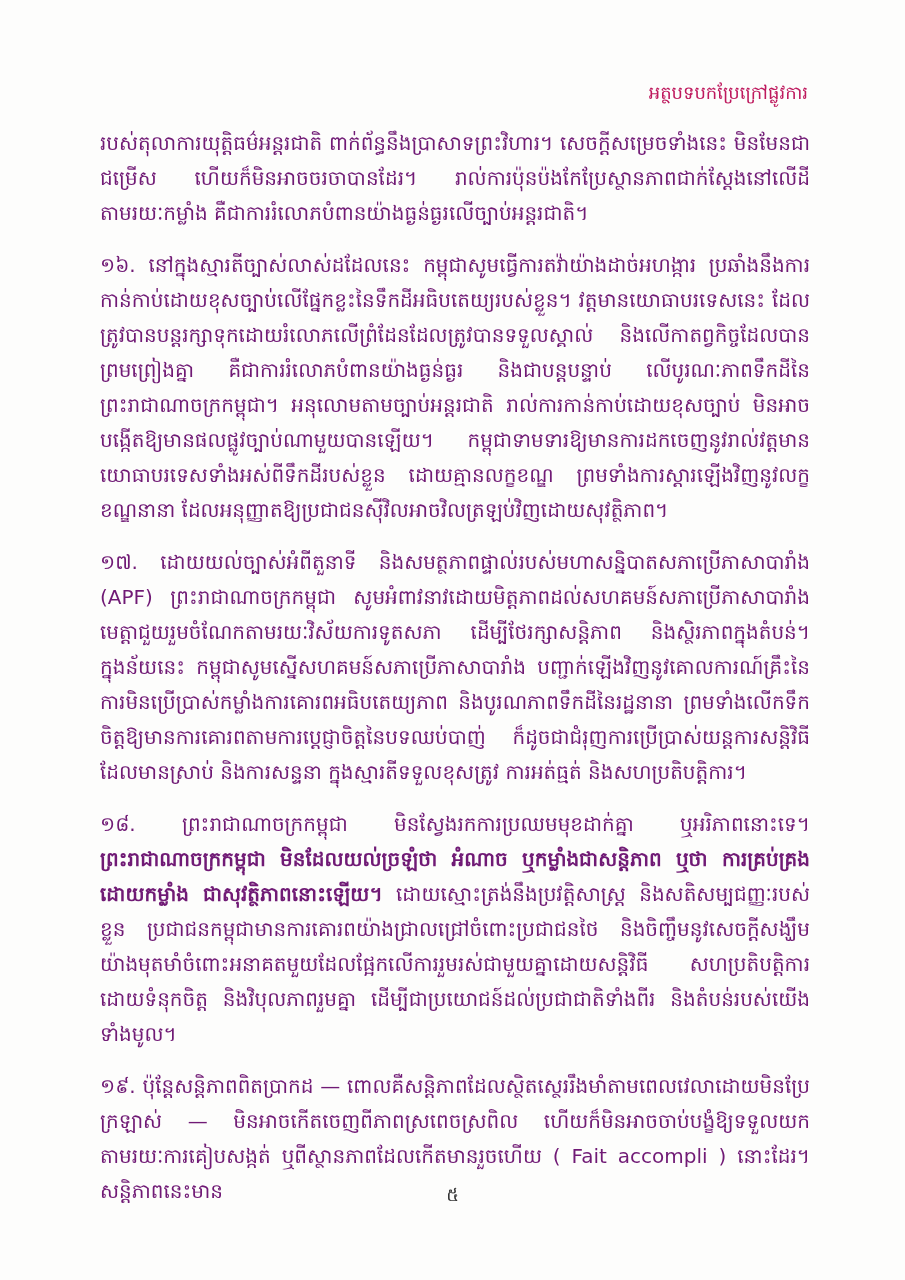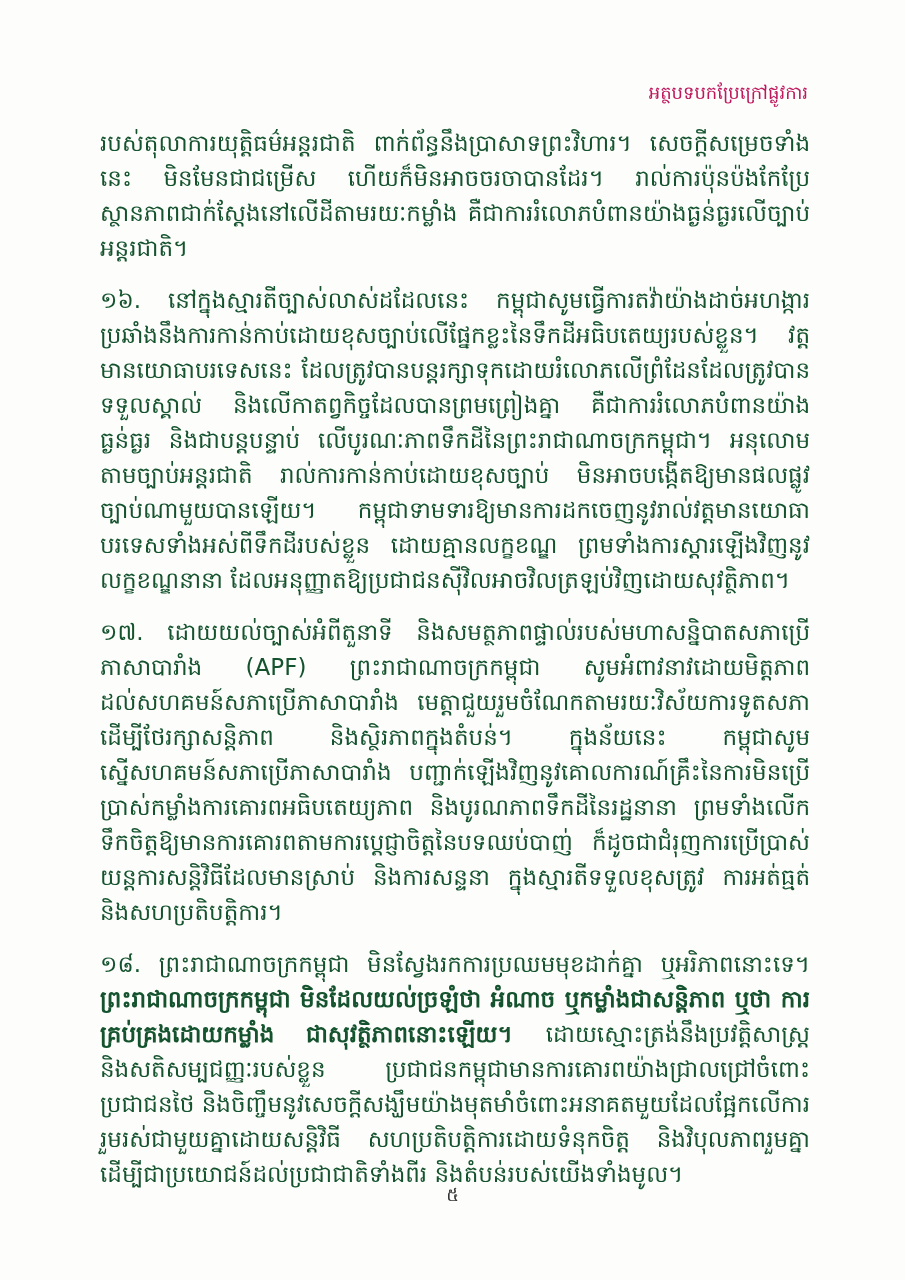--- a/index.html
+++ b/index.html
@@ -27,26 +27,26 @@
     color: #be185d;
   }
   .body-text {
     position: absolute;
     top: 126px;
     left: 100px;
     width: 710px;
   }
   .body-text p {
     margin: 0 0 17px 0;
-    font-size: 23px;
+    font-size: 20px;
     line-height: 35px;
     text-align: justify;
-    color: #14532d;
+    color: #701a75;
   }
-  .bold { font-weight: bold; font-family: Liberation Serif, serif; }
+  .bold { font-weight: bold; }
   .page-number {
     position: absolute;
     bottom: 70px;
     left: 0;
     width: 100%;
     text-align: center;
     font-size: 18px;
     color: #333;
   }
 </style>
@@ -68,18 +68,21 @@
     </p>
 
     <p>
       <span>១៧. ដោយយល់ច្បាស់អំពីតួនាទី និងសមត្ថភាពផ្ទាល់របស់មហាសន្និបាតសភាប្រើភាសាបារាំង (APF) ព្រះរាជាណាចក្រកម្ពុជា សូមអំពាវនាវដោយមិត្តភាពដល់សហគមន៍សភាប្រើភាសាបារាំង មេត្តាជួយរួមចំណែកតាមរយៈវិស័យការទូតសភា ដើម្បីថែរក្សាសន្តិភាព និងស្ថិរភាពក្នុងតំបន់។ ក្នុងន័យនេះ កម្ពុជាសូមស្នើសហគមន៍សភាប្រើភាសាបារាំង បញ្ជាក់ឡើងវិញនូវគោលការណ៍គ្រឹះនៃការមិនប្រើប្រាស់កម្លាំងការគោរពអធិបតេយ្យភាព និងបូរណភាពទឹកដីនៃរដ្ឋនានា ព្រមទាំងលើកទឹកចិត្តឱ្យមានការគោរពតាមការប្តេជ្ញាចិត្តនៃបទឈប់បាញ់ ក៏ដូចជាជំរុញការប្រើប្រាស់យន្តការសន្តិវិធីដែលមានស្រាប់ និងការសន្ទនា ក្នុងស្មារតីទទួលខុសត្រូវ ការអត់ធ្មត់ និងសហប្រតិបត្តិការ។</span>
     </p>
 
     <p>
       <span>១៨. ព្រះរាជាណាចក្រកម្ពុជា មិនស្វែងរកការប្រឈមមុខដាក់គ្នា ឬអរិភាពនោះទេ។ </span><span class="bold">ព្រះរាជាណាចក្រកម្ពុជា មិនដែលយល់ច្រឡំថា អំណាច ឬកម្លាំងជាសន្តិភាព ឬថា ការគ្រប់គ្រងដោយកម្លាំង ជាសុវត្ថិភាពនោះឡើយ។</span><span> ដោយស្មោះត្រង់នឹងប្រវត្តិសាស្ត្រ និងសតិសម្បជញ្ញៈរបស់ខ្លួន ប្រជាជនកម្ពុជាមានការគោរពយ៉ាងជ្រាលជ្រៅចំពោះប្រជាជនថៃ និងចិញ្ចឹមនូវសេចក្តីសង្ឃឹមយ៉ាងមុតមាំចំពោះអនាគតមួយដែលផ្អែកលើការរួមរស់ជាមួយគ្នាដោយសន្តិវិធី សហប្រតិបត្តិការដោយទំនុកចិត្ត និងវិបុលភាពរួមគ្នា ដើម្បីជាប្រយោជន៍ដល់ប្រជាជាតិទាំងពីរ និងតំបន់របស់យើងទាំងមូល។</span>
     </p>
 
+    <p>
+      <span>១៩. ប៉ុន្តែសន្តិភាពពិតប្រាកដ — ពោលគឺសន្តិភាពដែលស្ថិតស្ថេររឹងមាំតាមពេលវេលាដោយមិនប្រែក្រឡាស់ — មិនអាចកើតចេញពីភាពស្រពេចស្រពិល ហើយក៏មិនអាចចាប់បង្ខំឱ្យទទួលយកតាមរយៈការគៀបសង្កត់ ឬពីស្ថានភាពដែលកើតមានរួចហើយ ( Fait accompli ) នោះដែរ។ សន្តិភាពនេះមាន</span>
+    </p>
 
   </div>
 
   <div class="page-number">៥</div>
 
 </div>
 
 </body></html>

